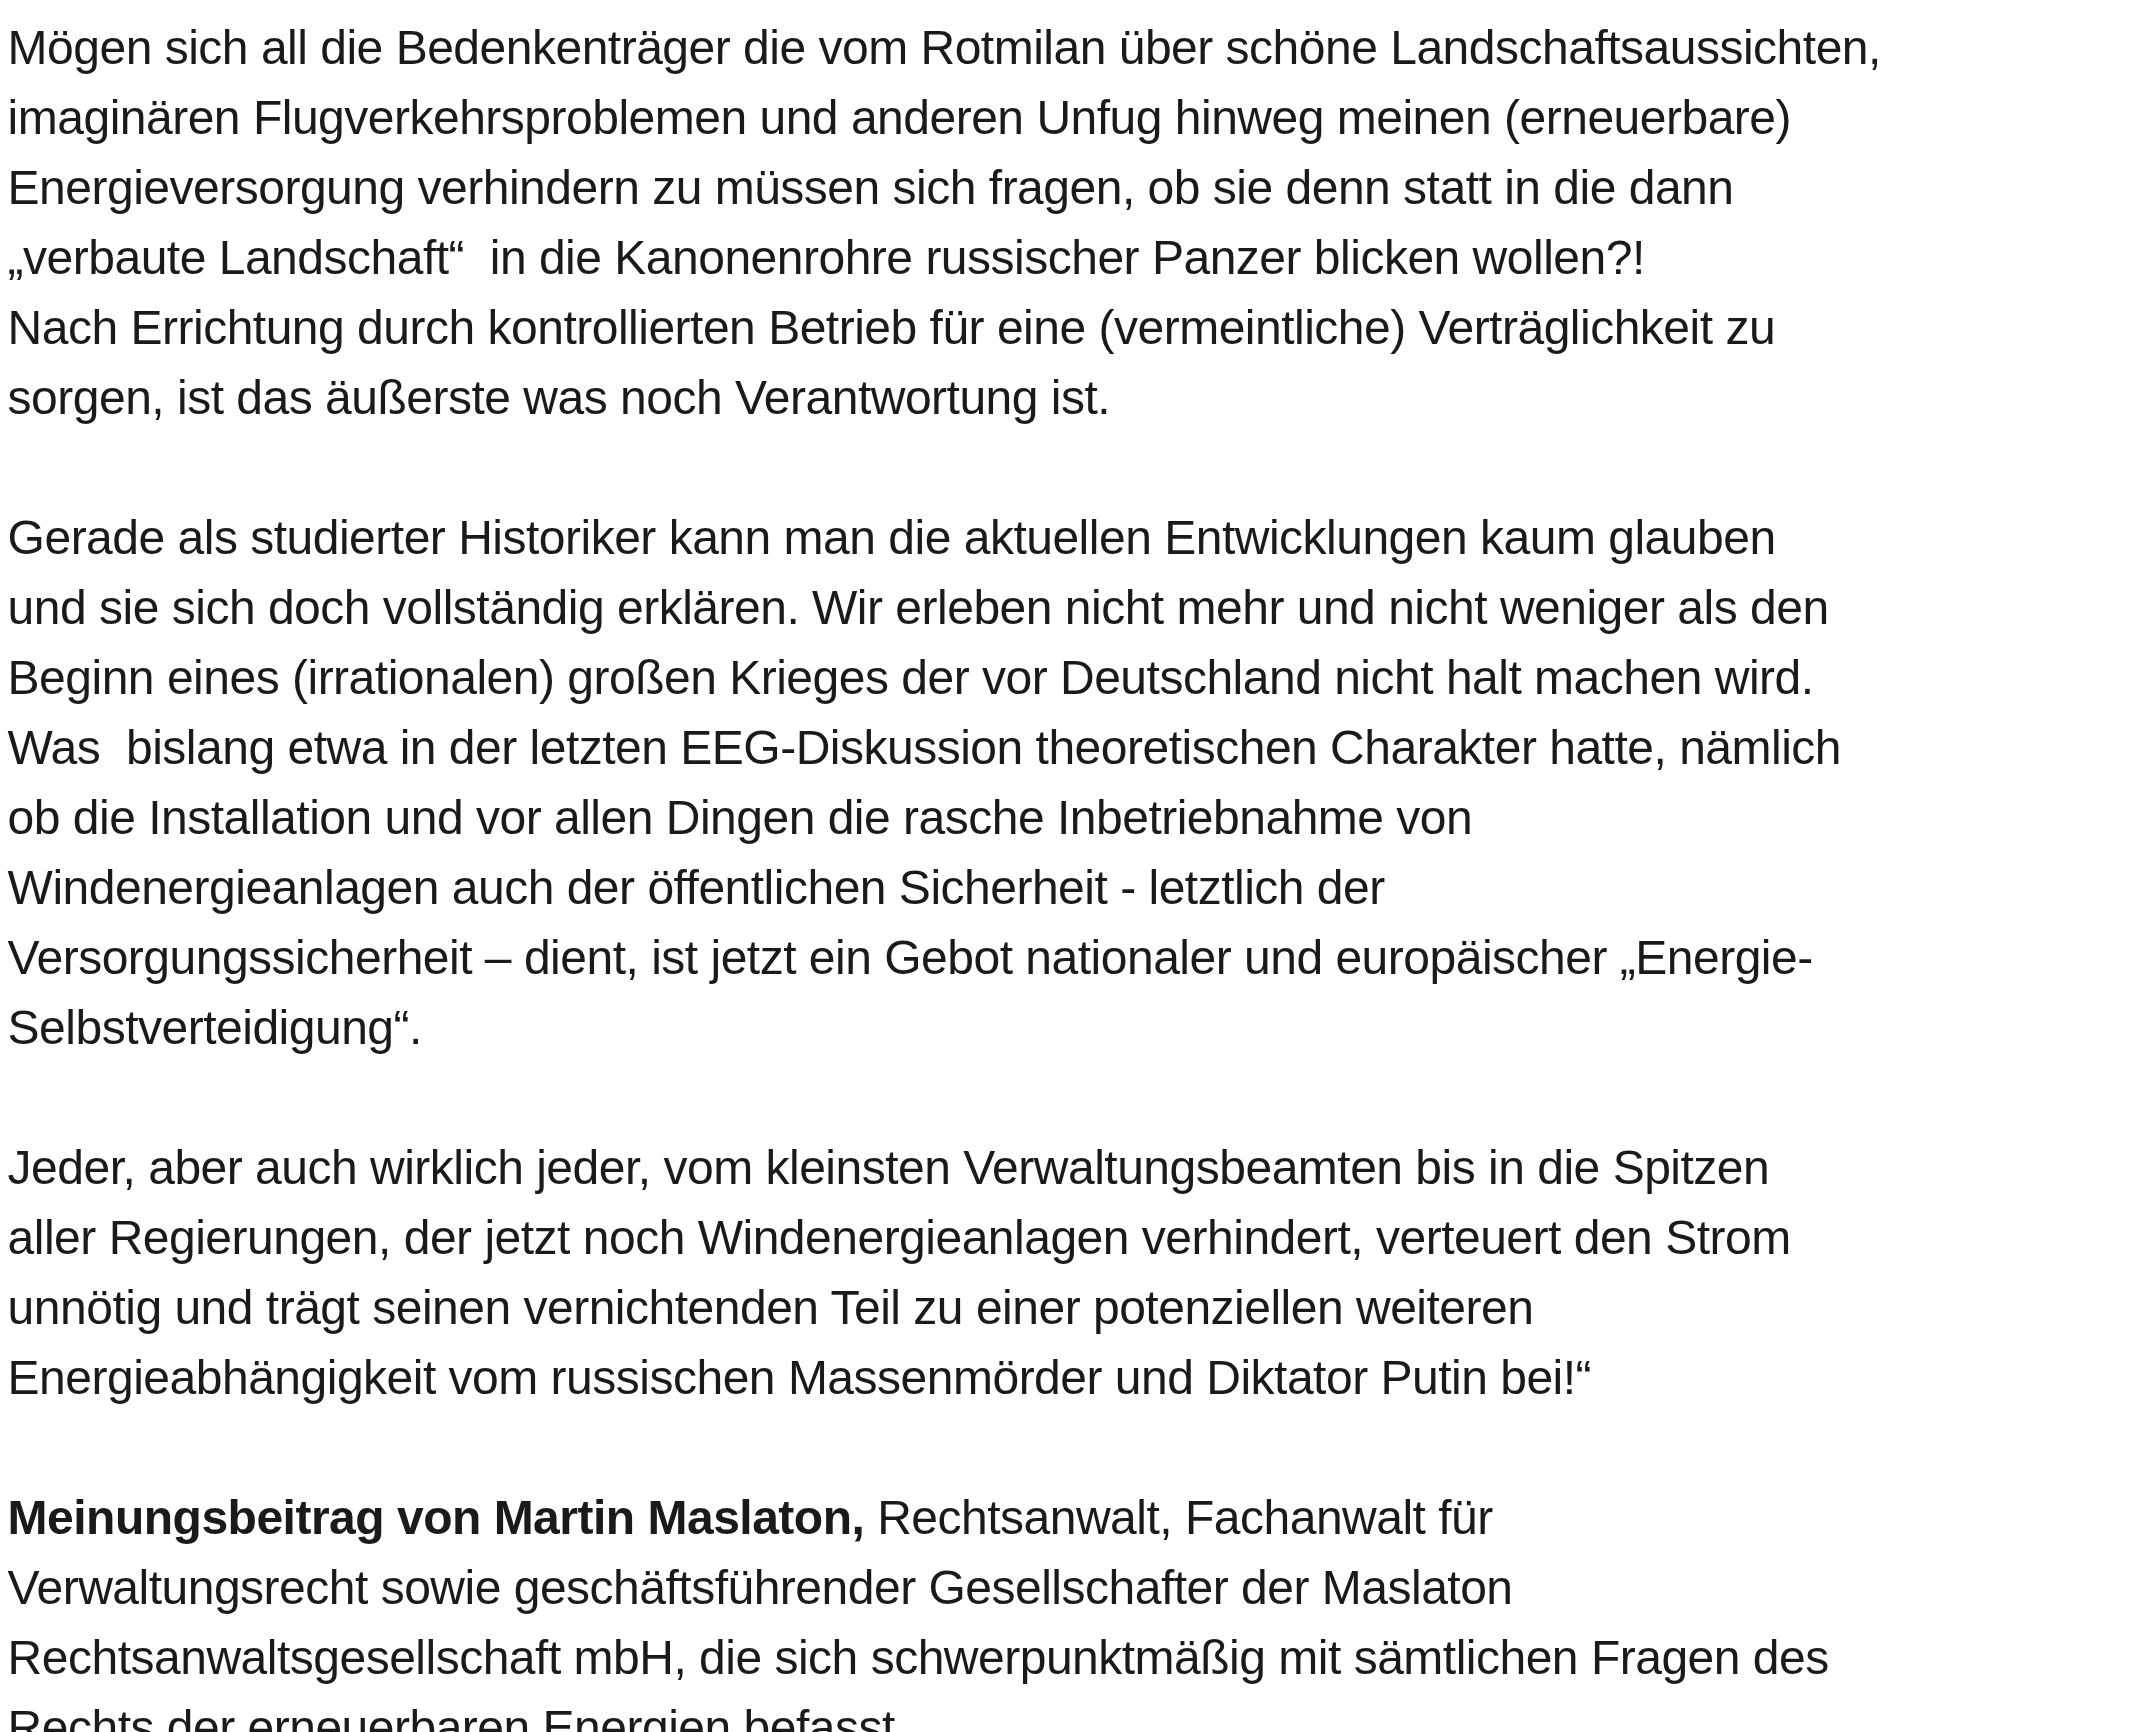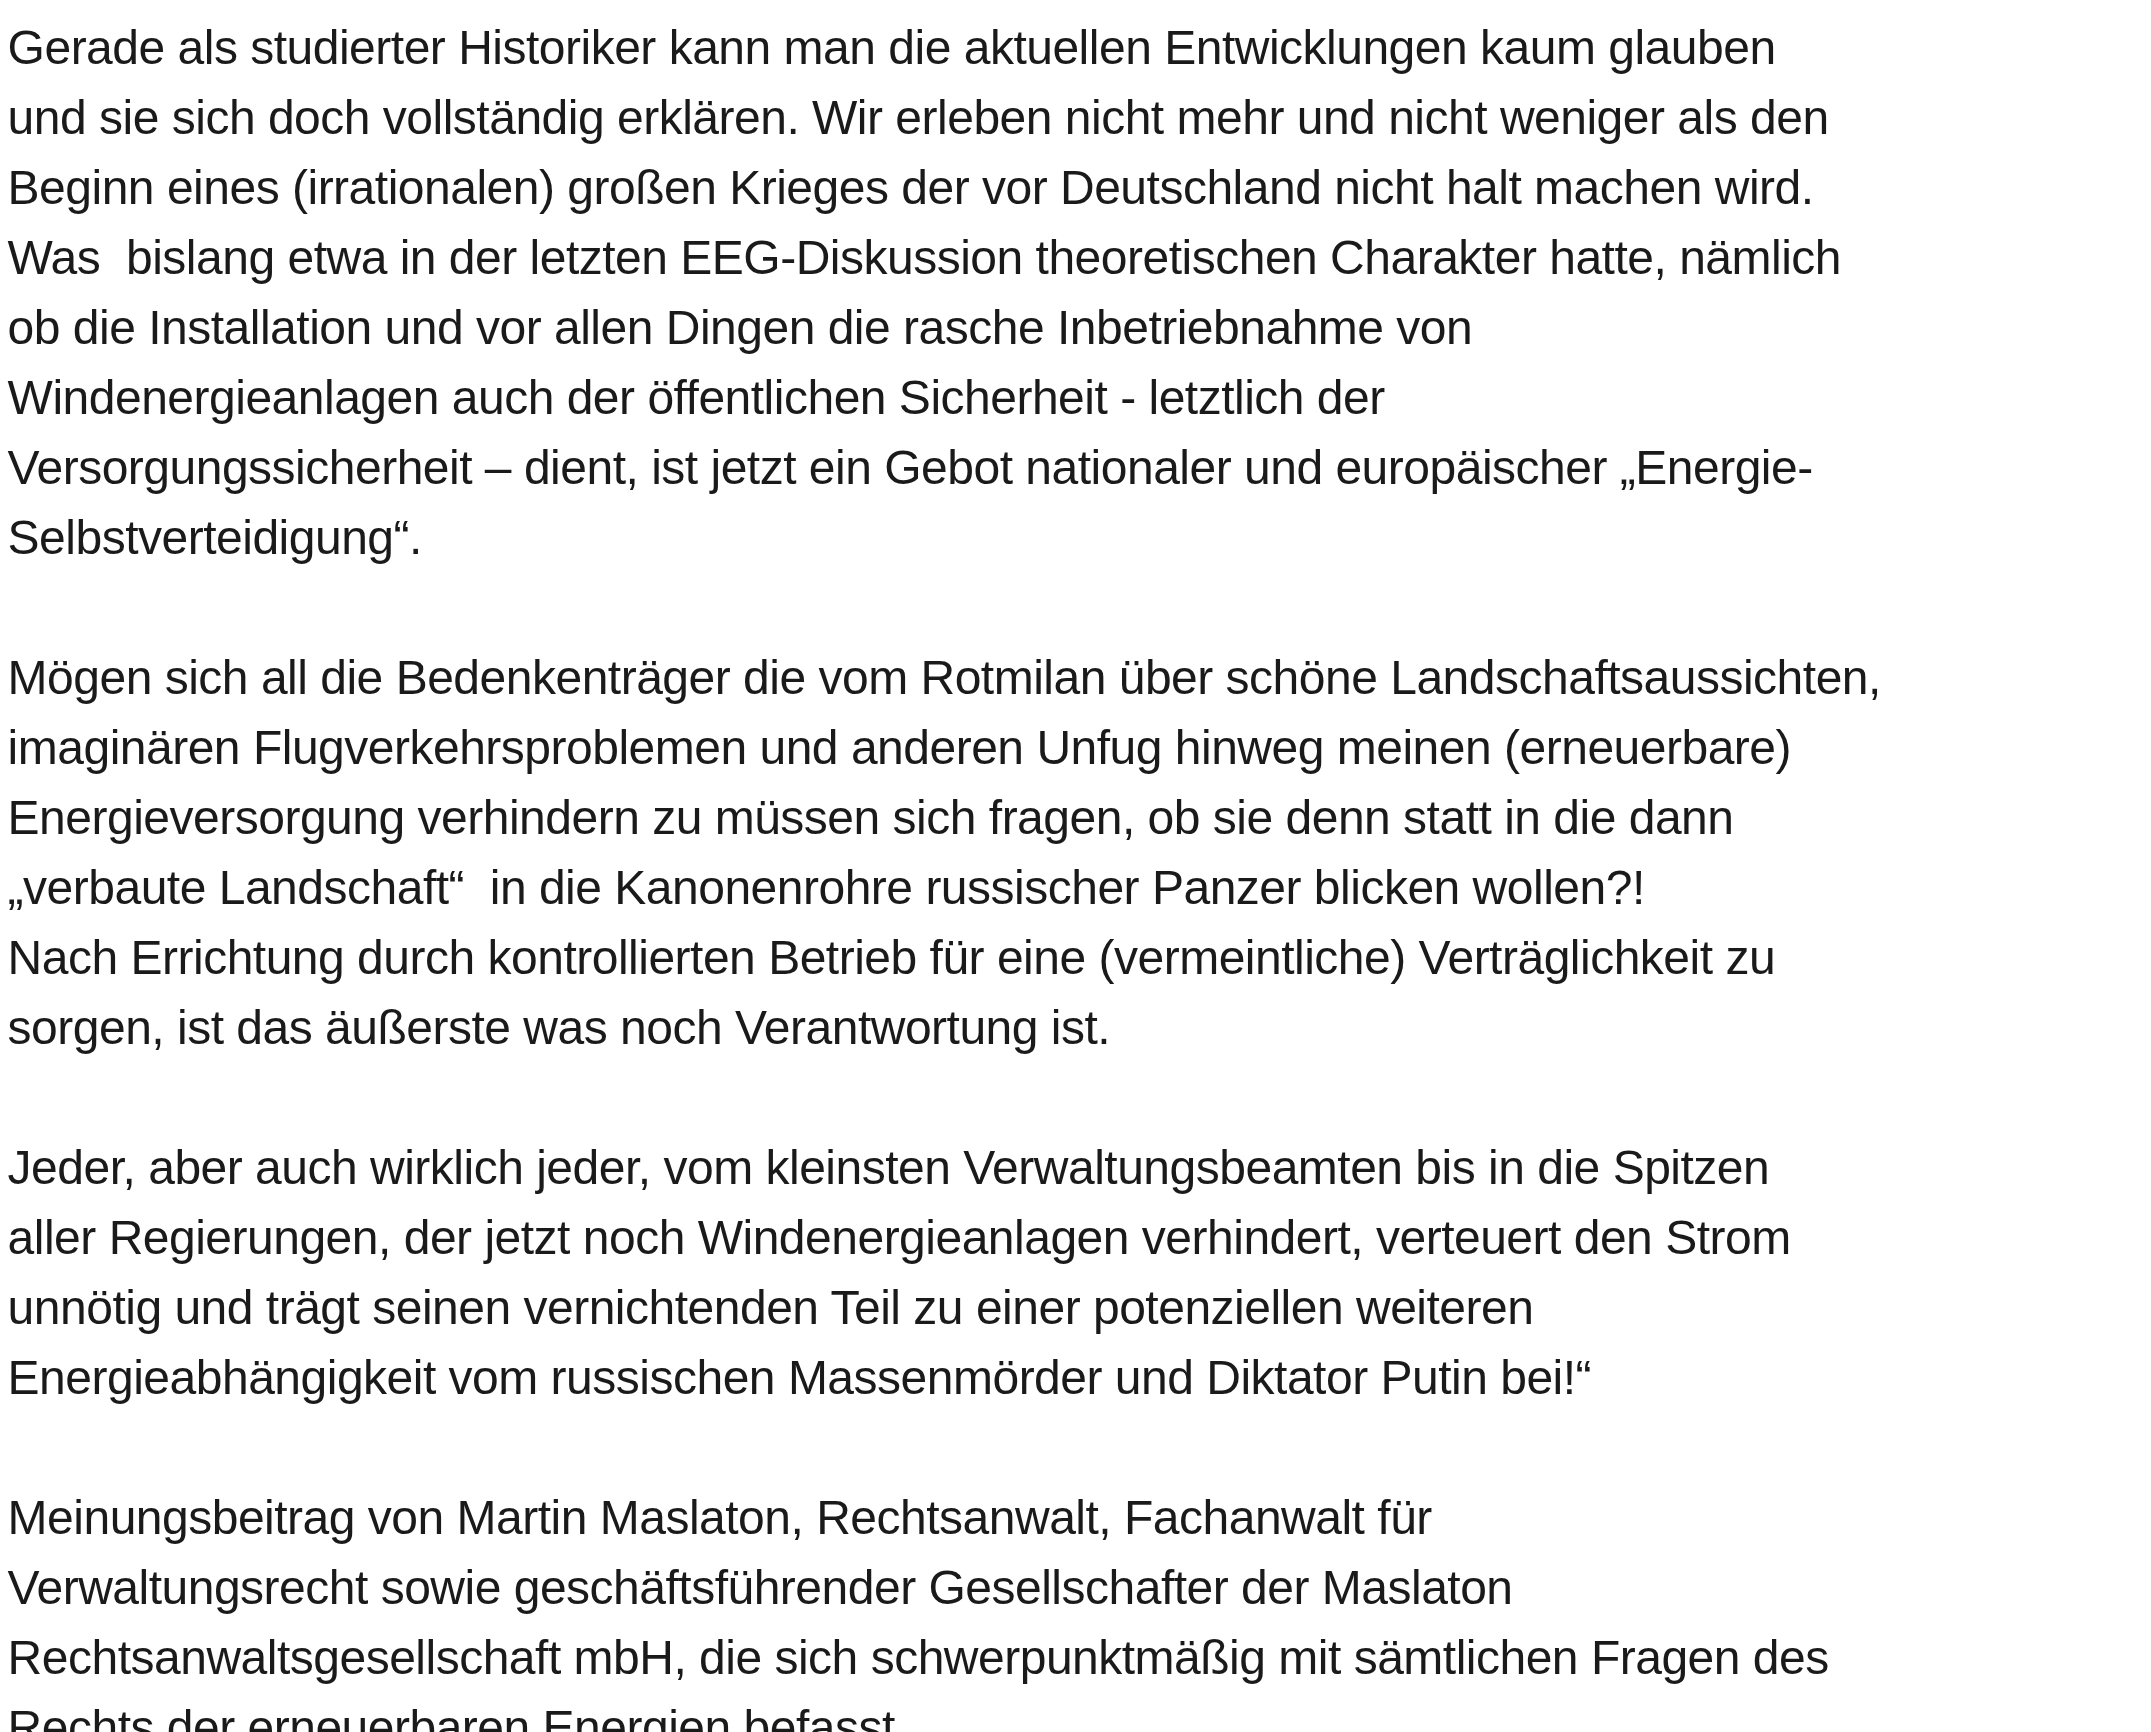--- a/index.html
+++ b/index.html
@@ -20,41 +20,41 @@
     background: #ffffff;
   }
   .page p {
     margin: 0 0 70px 0;
     white-space: pre-wrap; 
   }
   .page p:last-child {
     margin-bottom: 0;
   }
   .bold {
-    font-weight: normal;
+    font-weight: bold;
   }
 </style>
 </head>
 <body>
 
 <main class="page">
+    <p><span>Mögen sich all die Bedenkenträger die vom Rotmilan über schöne Landschaftsaussichten,
+imaginären Flugverkehrsproblemen und anderen Unfug hinweg meinen (erneuerbare)
+Energieversorgung verhindern zu müssen sich fragen, ob sie denn statt in die dann
+„verbaute Landschaft“  in die Kanonenrohre russischer Panzer blicken wollen?!
+Nach Errichtung durch kontrollierten Betrieb für eine (vermeintliche) Verträglichkeit zu
+sorgen, ist das äußerste was noch Verantwortung ist.</span></p>
     <p><span>Gerade als studierter Historiker kann man die aktuellen Entwicklungen kaum glauben
 und sie sich doch vollständig erklären. Wir erleben nicht mehr und nicht weniger als den
 Beginn eines (irrationalen) großen Krieges der vor Deutschland nicht halt machen wird.
 Was  bislang etwa in der letzten EEG-Diskussion theoretischen Charakter hatte, nämlich
 ob die Installation und vor allen Dingen die rasche Inbetriebnahme von
 Windenergieanlagen auch der öffentlichen Sicherheit - letztlich der
 Versorgungssicherheit – dient, ist jetzt ein Gebot nationaler und europäischer „Energie-
 Selbstverteidigung“.</span></p>
-    <p><span>Mögen sich all die Bedenkenträger die vom Rotmilan über schöne Landschaftsaussichten,
-imaginären Flugverkehrsproblemen und anderen Unfug hinweg meinen (erneuerbare)
-Energieversorgung verhindern zu müssen sich fragen, ob sie denn statt in die dann
-„verbaute Landschaft“  in die Kanonenrohre russischer Panzer blicken wollen?!
-Nach Errichtung durch kontrollierten Betrieb für eine (vermeintliche) Verträglichkeit zu
-sorgen, ist das äußerste was noch Verantwortung ist.</span></p>
     <p><span>Jeder, aber auch wirklich jeder, vom kleinsten Verwaltungsbeamten bis in die Spitzen
 aller Regierungen, der jetzt noch Windenergieanlagen verhindert, verteuert den Strom
 unnötig und trägt seinen vernichtenden Teil zu einer potenziellen weiteren
 Energieabhängigkeit vom russischen Massenmörder und Diktator Putin bei!“</span></p>
     <p><span class="bold">Meinungsbeitrag von Martin Maslaton,</span><span> Rechtsanwalt, Fachanwalt für
 Verwaltungsrecht sowie geschäftsführender Gesellschafter der Maslaton
 Rechtsanwaltsgesellschaft mbH, die sich schwerpunktmäßig mit sämtlichen Fragen des
 Rechts der erneuerbaren Energien befasst.</span></p>
   </main>
 

